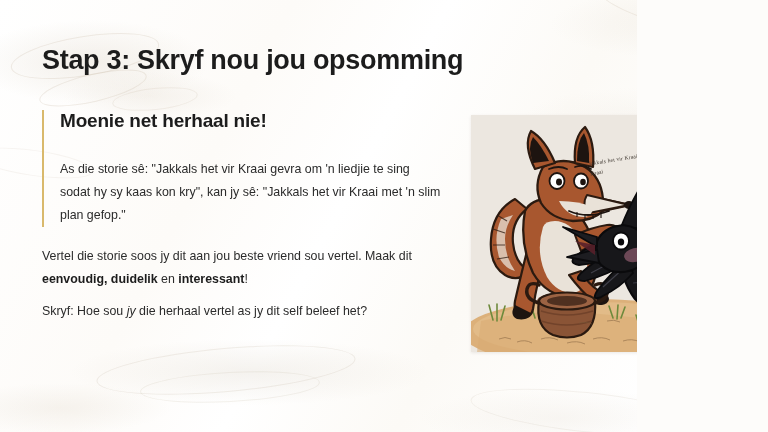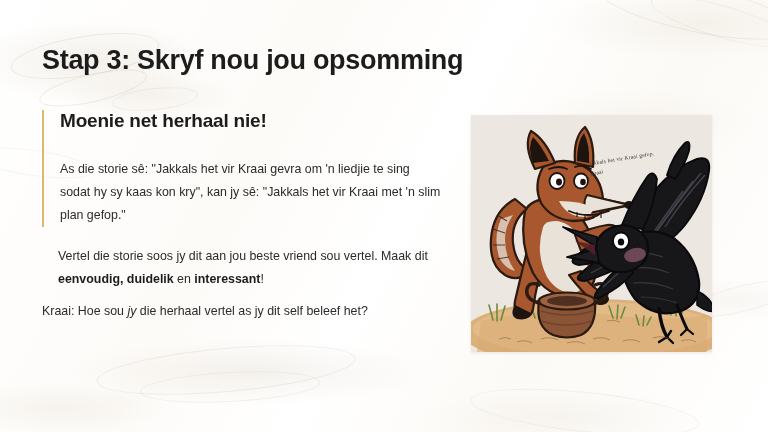--- a/index.html
+++ b/index.html
@@ -14,21 +14,21 @@
   body {
     font-family: "Liberation Sans", sans-serif;
     background: #fdfcfa;
     position: relative;
   }
 
   
   .slide {
     position: absolute;
     inset: 0;
-    width: 768px;
+    width: 637px;
     height: 432px;
     background:
       radial-gradient(ellipse 170px 60px at 90px 62px, rgba(216,206,190,.30), rgba(216,206,190,0) 70%),
       radial-gradient(ellipse 120px 34px at 150px 96px, rgba(221,211,196,.26), rgba(221,211,196,0) 72%),
       radial-gradient(ellipse 210px 50px at 700px 24px, rgba(218,208,192,.22), rgba(218,208,192,0) 72%),
       radial-gradient(ellipse 160px 44px at 640px 120px, rgba(222,212,197,.16), rgba(222,212,197,0) 74%),
       radial-gradient(ellipse 250px 46px at 250px 372px, rgba(214,205,190,.26), rgba(214,205,190,0) 72%),
       radial-gradient(ellipse 150px 34px at 60px 408px, rgba(219,209,194,.22), rgba(219,209,194,0) 74%),
       radial-gradient(ellipse 190px 40px at 560px 418px, rgba(219,209,194,.18), rgba(219,209,194,0) 74%),
       radial-gradient(ellipse 120px 30px at 735px 300px, rgba(220,210,195,.16), rgba(220,210,195,0) 74%),
@@ -88,21 +88,21 @@
 
   
   .para {
     position: absolute;
     left: 42px;
     width: 400px;
     font-size: 12.4px;
     line-height: 23px;
     color: #2b2b2b;
   }
-  .para-1 { top: 245px; margin-left: 16px; }
+  .para-1 { top: 245px; }
   .para-2 { top: 300px; }
   .para b { font-weight: bold; color: #1c1c1c; }
   .para i { font-style: italic; margin-top: 32px; }
 
   
   .illustration {
     position: absolute;
     left: 471px;
     top: 115px;
     width: 241px;
@@ -145,21 +145,21 @@
 
   <h1 class="page-title">Stap 3: Skryf nou jou opsomming</h1>
 
   <div class="callout">
     <div class="callout-heading">Moenie net herhaal nie!</div>
     <div class="callout-body">As die storie sê: "Jakkals het vir Kraai gevra om 'n liedjie te sing sodat hy sy kaas kon kry", kan jy sê: "Jakkals het vir Kraai met 'n slim plan gefop."</div>
   </div>
 
   <p class="para para-1"><span>Vertel die storie soos jy dit aan jou beste vriend sou vertel. Maak dit </span><b>eenvoudig, duidelik</b><span> en </span><b>interessant</b><span>!</span></p>
 
-  <p class="para para-2"><span>Kraai: Hoe sou </span><i>jy</i><span> die herhaal vertel as jy dit self beleef het?</span></p>
+  <p class="para para-2"><span>Skryf: Hoe sou </span><i>jy</i><span> die herhaal vertel as jy dit self beleef het?</span></p>
 
   <div class="illustration">
     <svg class="illu-svg" viewBox="0 0 241 237" xmlns="http://www.w3.org/2000/svg">
       <defs>
         <clipPath id="frame">
             <rect x="0" y="0" width="241" height="237"></rect>
           </clipPath>
       </defs>
       <g clip-path="url(#frame)">
         <rect x="0" y="0" width="241" height="237" fill="#ece7e0"></rect>

